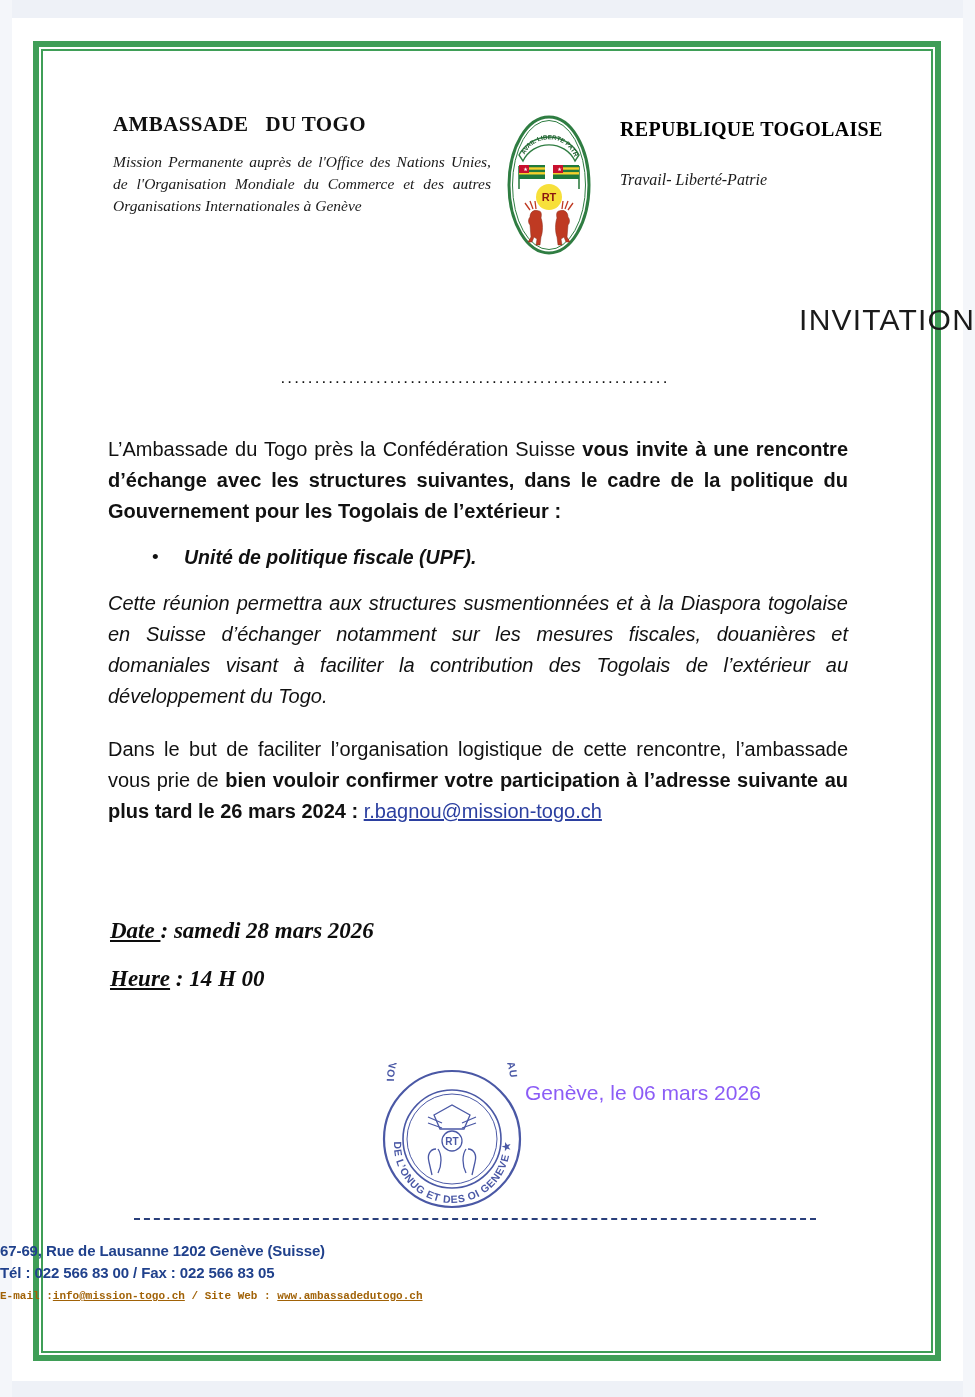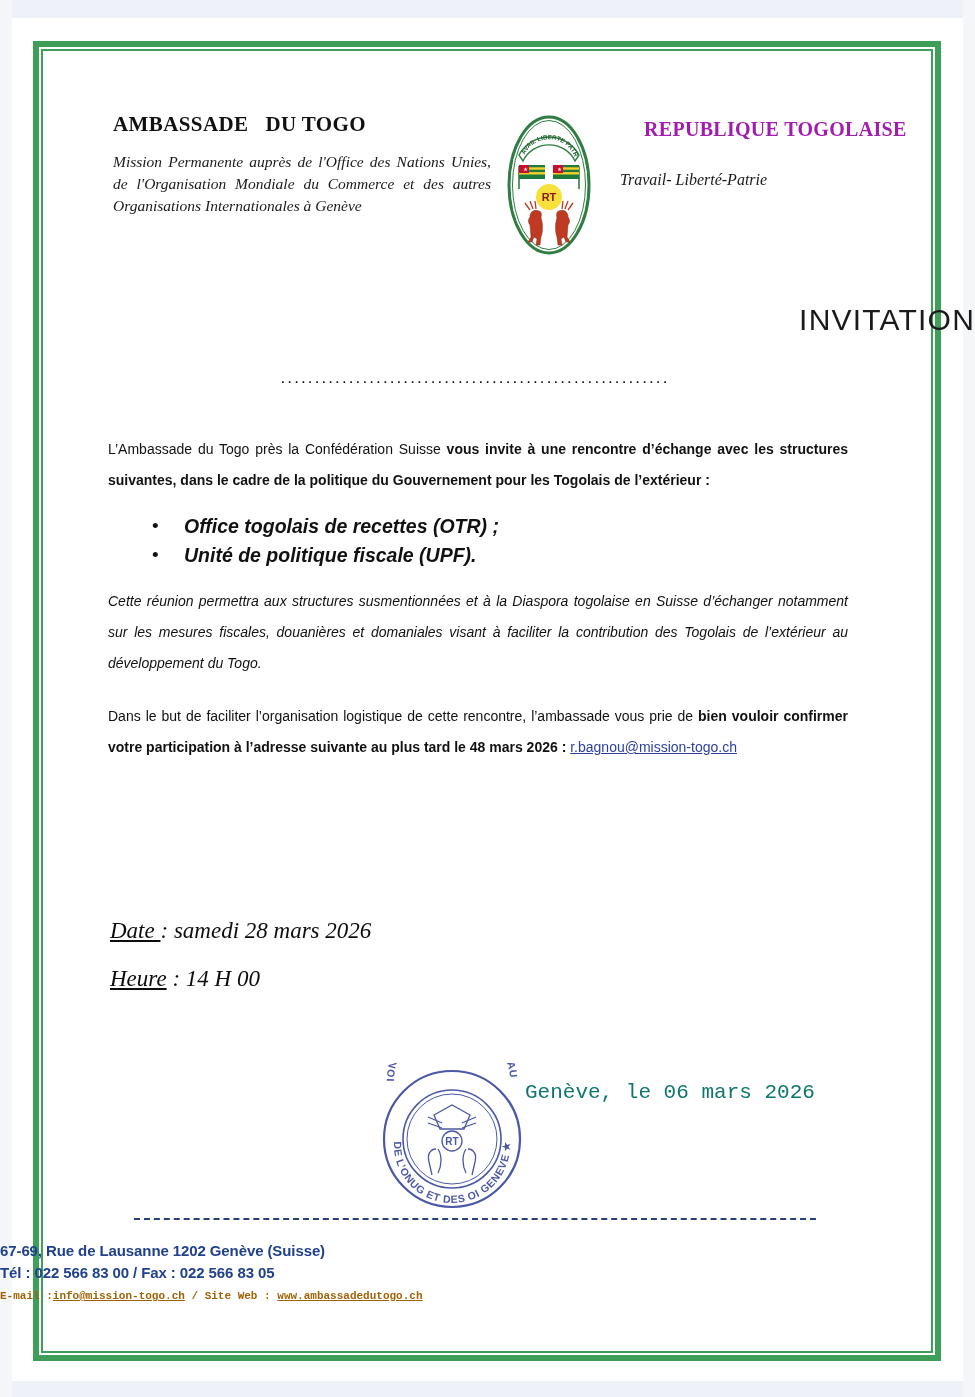--- a/index.html
+++ b/index.html
@@ -97,22 +97,21 @@
   #header-right {
     position: absolute;
     left: 620px; top: 118px;
     width: 300px;
   }
   #header-right .rep-title {
     font-family: "Liberation Serif", serif;
     font-weight: bold;
     font-size: 20px;
     letter-spacing: 0.3px;
-    color: #a21caf;
-    margin-left: 24px;
+    color: #000000;
   }
   #header-right .rep-motto {
     margin-top: 30px;
     font-family: "Liberation Serif", serif;
     font-style: italic;
     font-size: 16px;
     color: #1a1a1a;
   }
 
   
@@ -147,21 +146,21 @@
   }
 
   
   #body-block {
     position: absolute;
     left: 108px; top: 434px;
     width: 740px;
   }
   .para {
     font-family: "Liberation Sans", sans-serif;
-    font-size: 14px;
+    font-size: 20px;
     line-height: 31px;
     color: #111;
     text-align: justify;
     text-align-last: left;
   }
   .para b { font-weight: bold; }
   .para-italic {
     font-style: italic;
   }
   .spacer-22 { height: 22px; }
@@ -198,44 +197,44 @@
   }
 
   
   #details {
     position: absolute;
     left: 110px; top: 918px;
     width: 760px;
   }
   .detail-row {
     font-family: "Liberation Serif", serif;
-    font-weight: normal;
+    font-weight: bold;
     font-style: italic;
     font-size: 23px;
     color: #0d0d0d;
     margin-bottom: 22px;
     white-space: nowrap;
   }
   .detail-label {
     text-decoration: underline;
   }
 
   
   #stamp {
     position: absolute;
     left: 372px; top: 1063px;
     width: 160px; height: 155px;
     opacity: 0.92;
   }
   #place-date {
     position: absolute;
     left: 525px; top: 1081px;
-    font-family: Liberation Mono, monospace;
+    font-family: Liberation Sans, sans-serif;
     font-size: 21px;
-    color: #0f766e;
+    color: #8b5cf6;
   }
 
   
   #footer-rule {
     position: absolute;
     left: 134px; top: 1218px;
     width: 682px;
     border-top: 2px dashed #2a3f7a;
   }
   #footer {
@@ -335,29 +334,28 @@
     </div>
 
     <div id="invitation-title">INVITATION</div>
     <div id="dotted-rule">.........................................................</div>
 
     <div id="body-block">
 
       <div class="para"><span>L’Ambassade du Togo près la Confédération Suisse </span><b>vous invite à une rencontre d’échange avec les structures suivantes, dans le cadre de la politique du Gouvernement pour les Togolais de l’extérieur :</b></div>
 
       <ul class="structures">
-        <li>Office togolais de recettes (OTR) ;</li>
         <li>Unité de politique fiscale (UPF).</li>
       </ul>
 
       <div class="para para-italic">Cette réunion permettra aux structures susmentionnées et à la Diaspora togolaise en Suisse d’échanger notamment sur les mesures fiscales, douanières et domaniales visant à faciliter la contribution des Togolais de l’extérieur au développement du Togo.</div>
 
       <div class="spacer-22"></div>
 
-      <div class="para"><span>Dans le but de faciliter l’organisation logistique de cette rencontre, l’ambassade vous prie de </span><b>bien vouloir confirmer votre participation à l’adresse suivante au plus tard le 48 mars 2026 : </b><a class="maillink" href="#">r.bagnou@mission-togo.ch</a></div>
+      <div class="para"><span>Dans le but de faciliter l’organisation logistique de cette rencontre, l’ambassade vous prie de </span><b>bien vouloir confirmer votre participation à l’adresse suivante au plus tard le 26 mars 2024 : </b><a class="maillink" href="#">r.bagnou@mission-togo.ch</a></div>
     </div>
 
     <div id="details">
       <div class="detail-row"><span class="detail-label">Date </span><span>: </span><span>samedi 28 mars 2026</span></div>
 
       <div class="detail-row"><span class="detail-label">Heure</span><span> : </span><span>14 H 00</span></div>
 
     </div>
 
     <div id="stamp">

